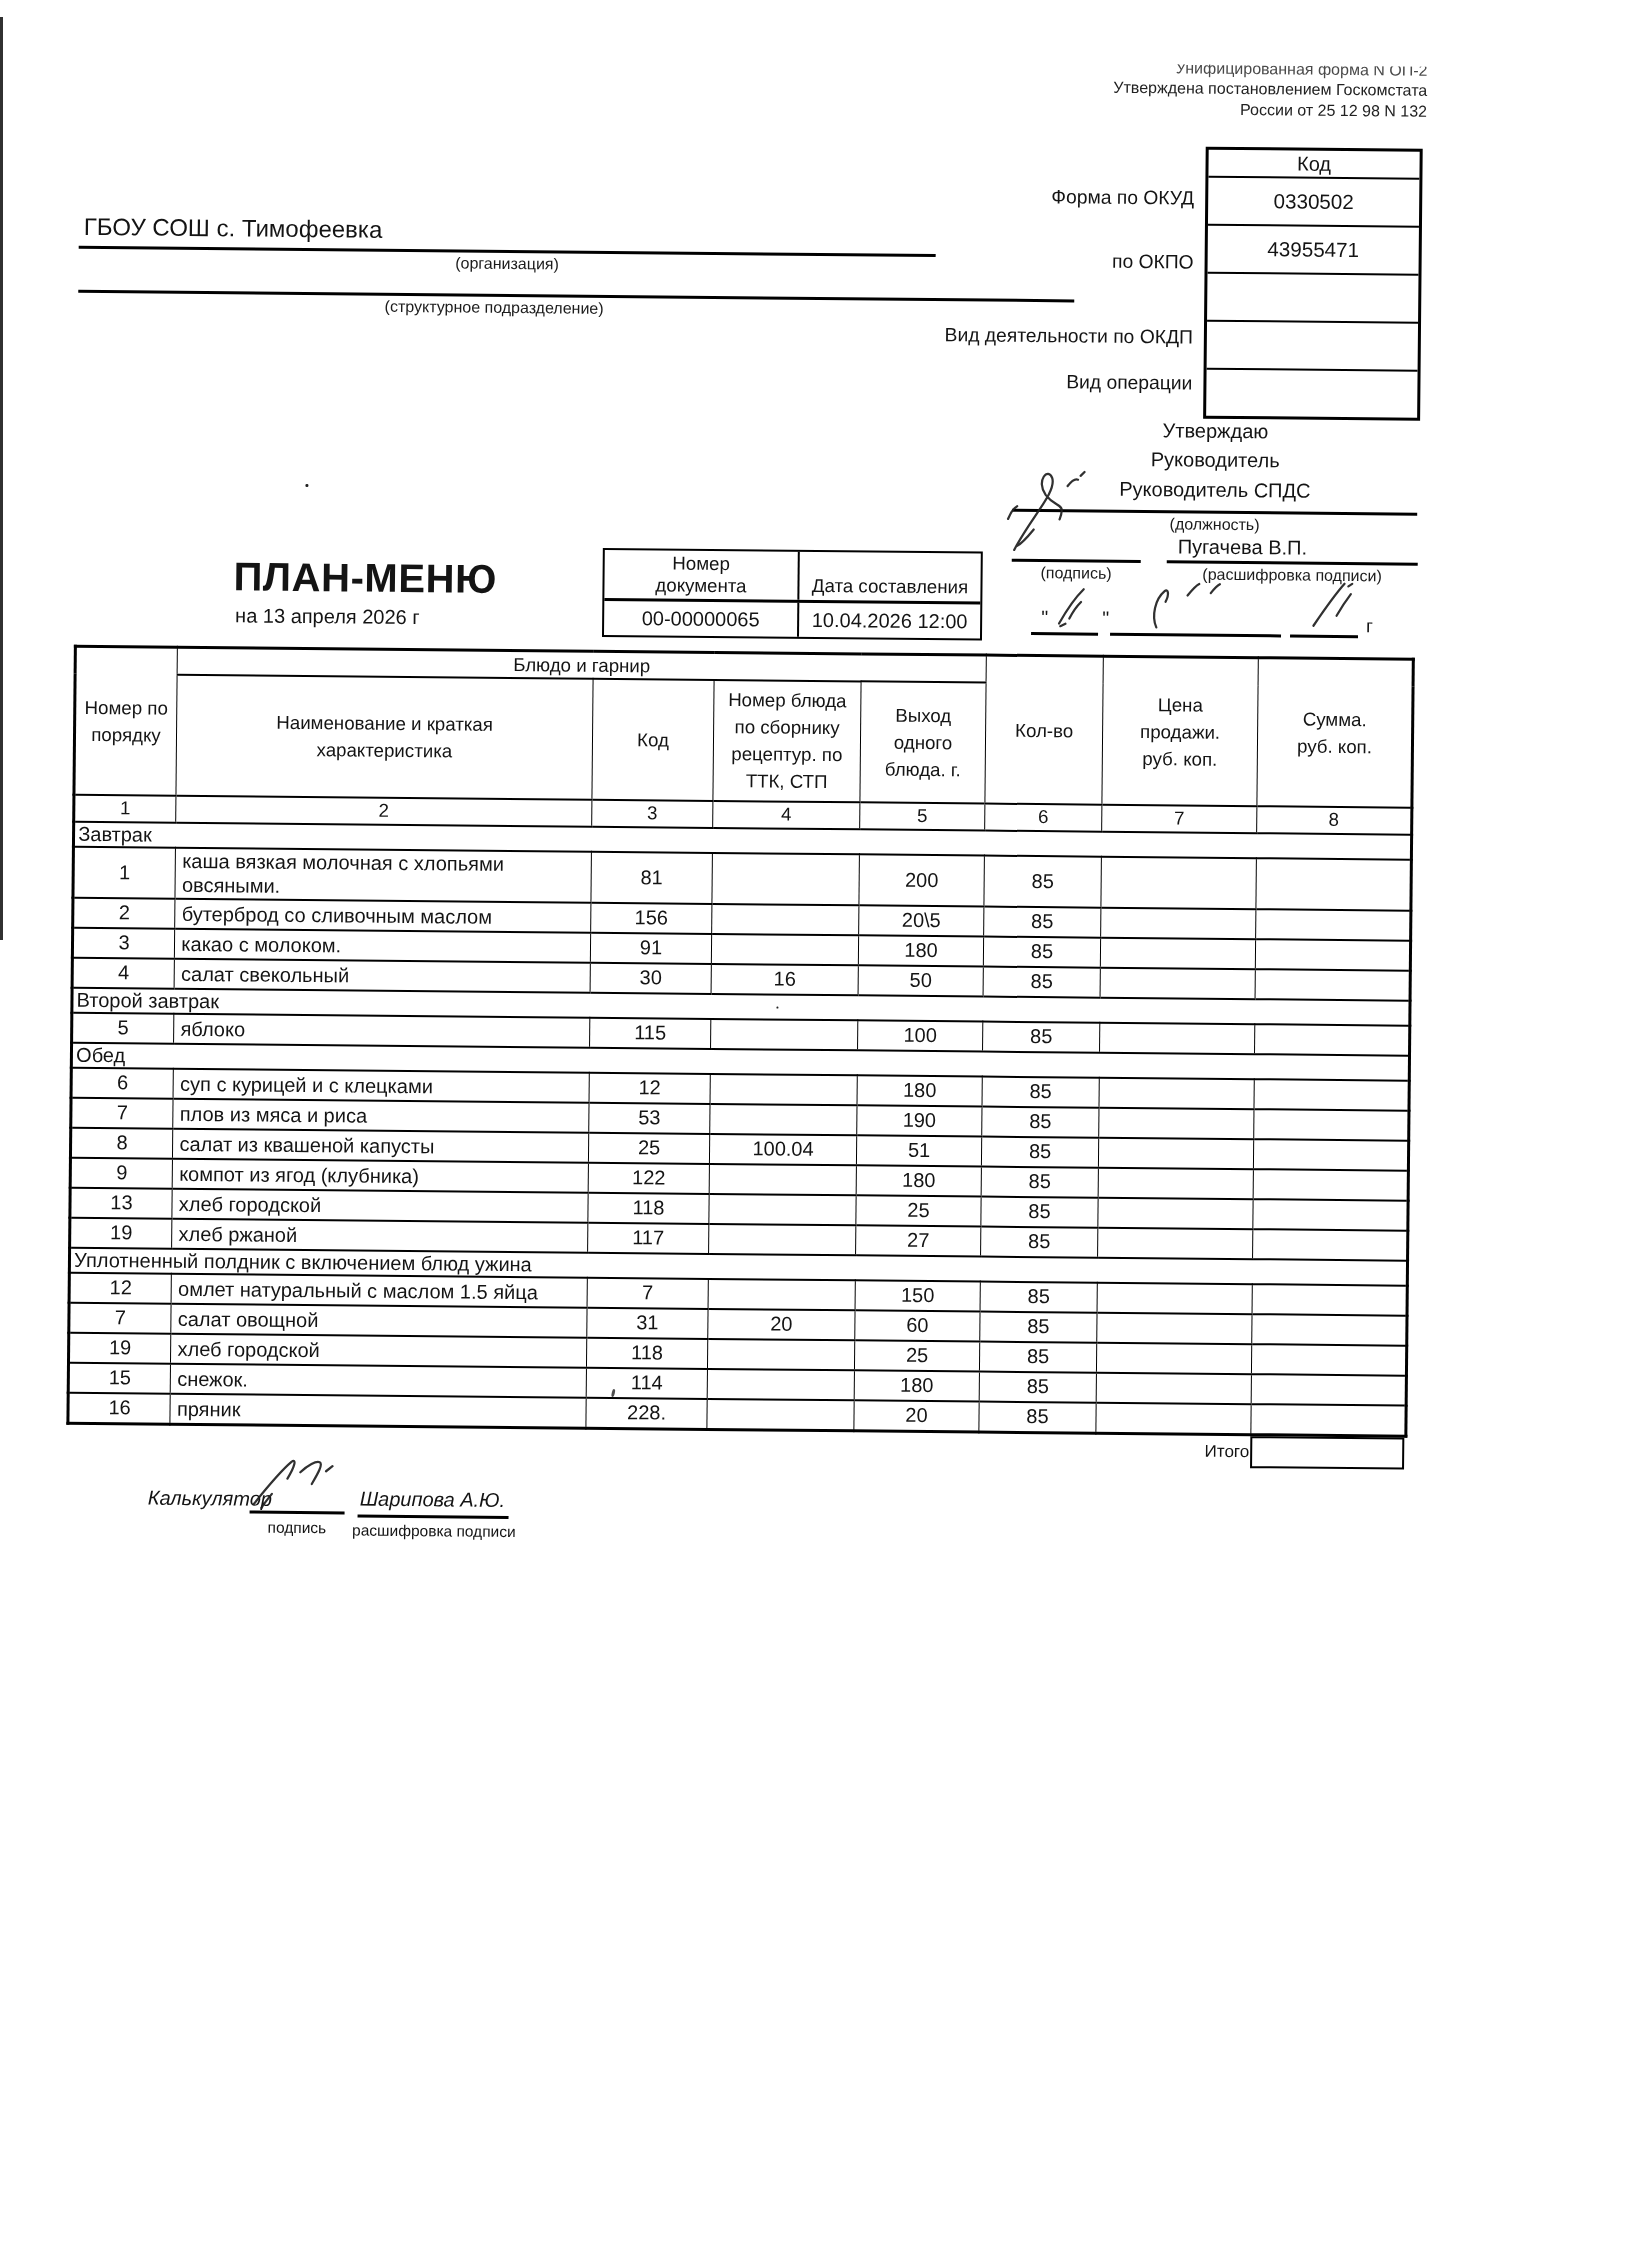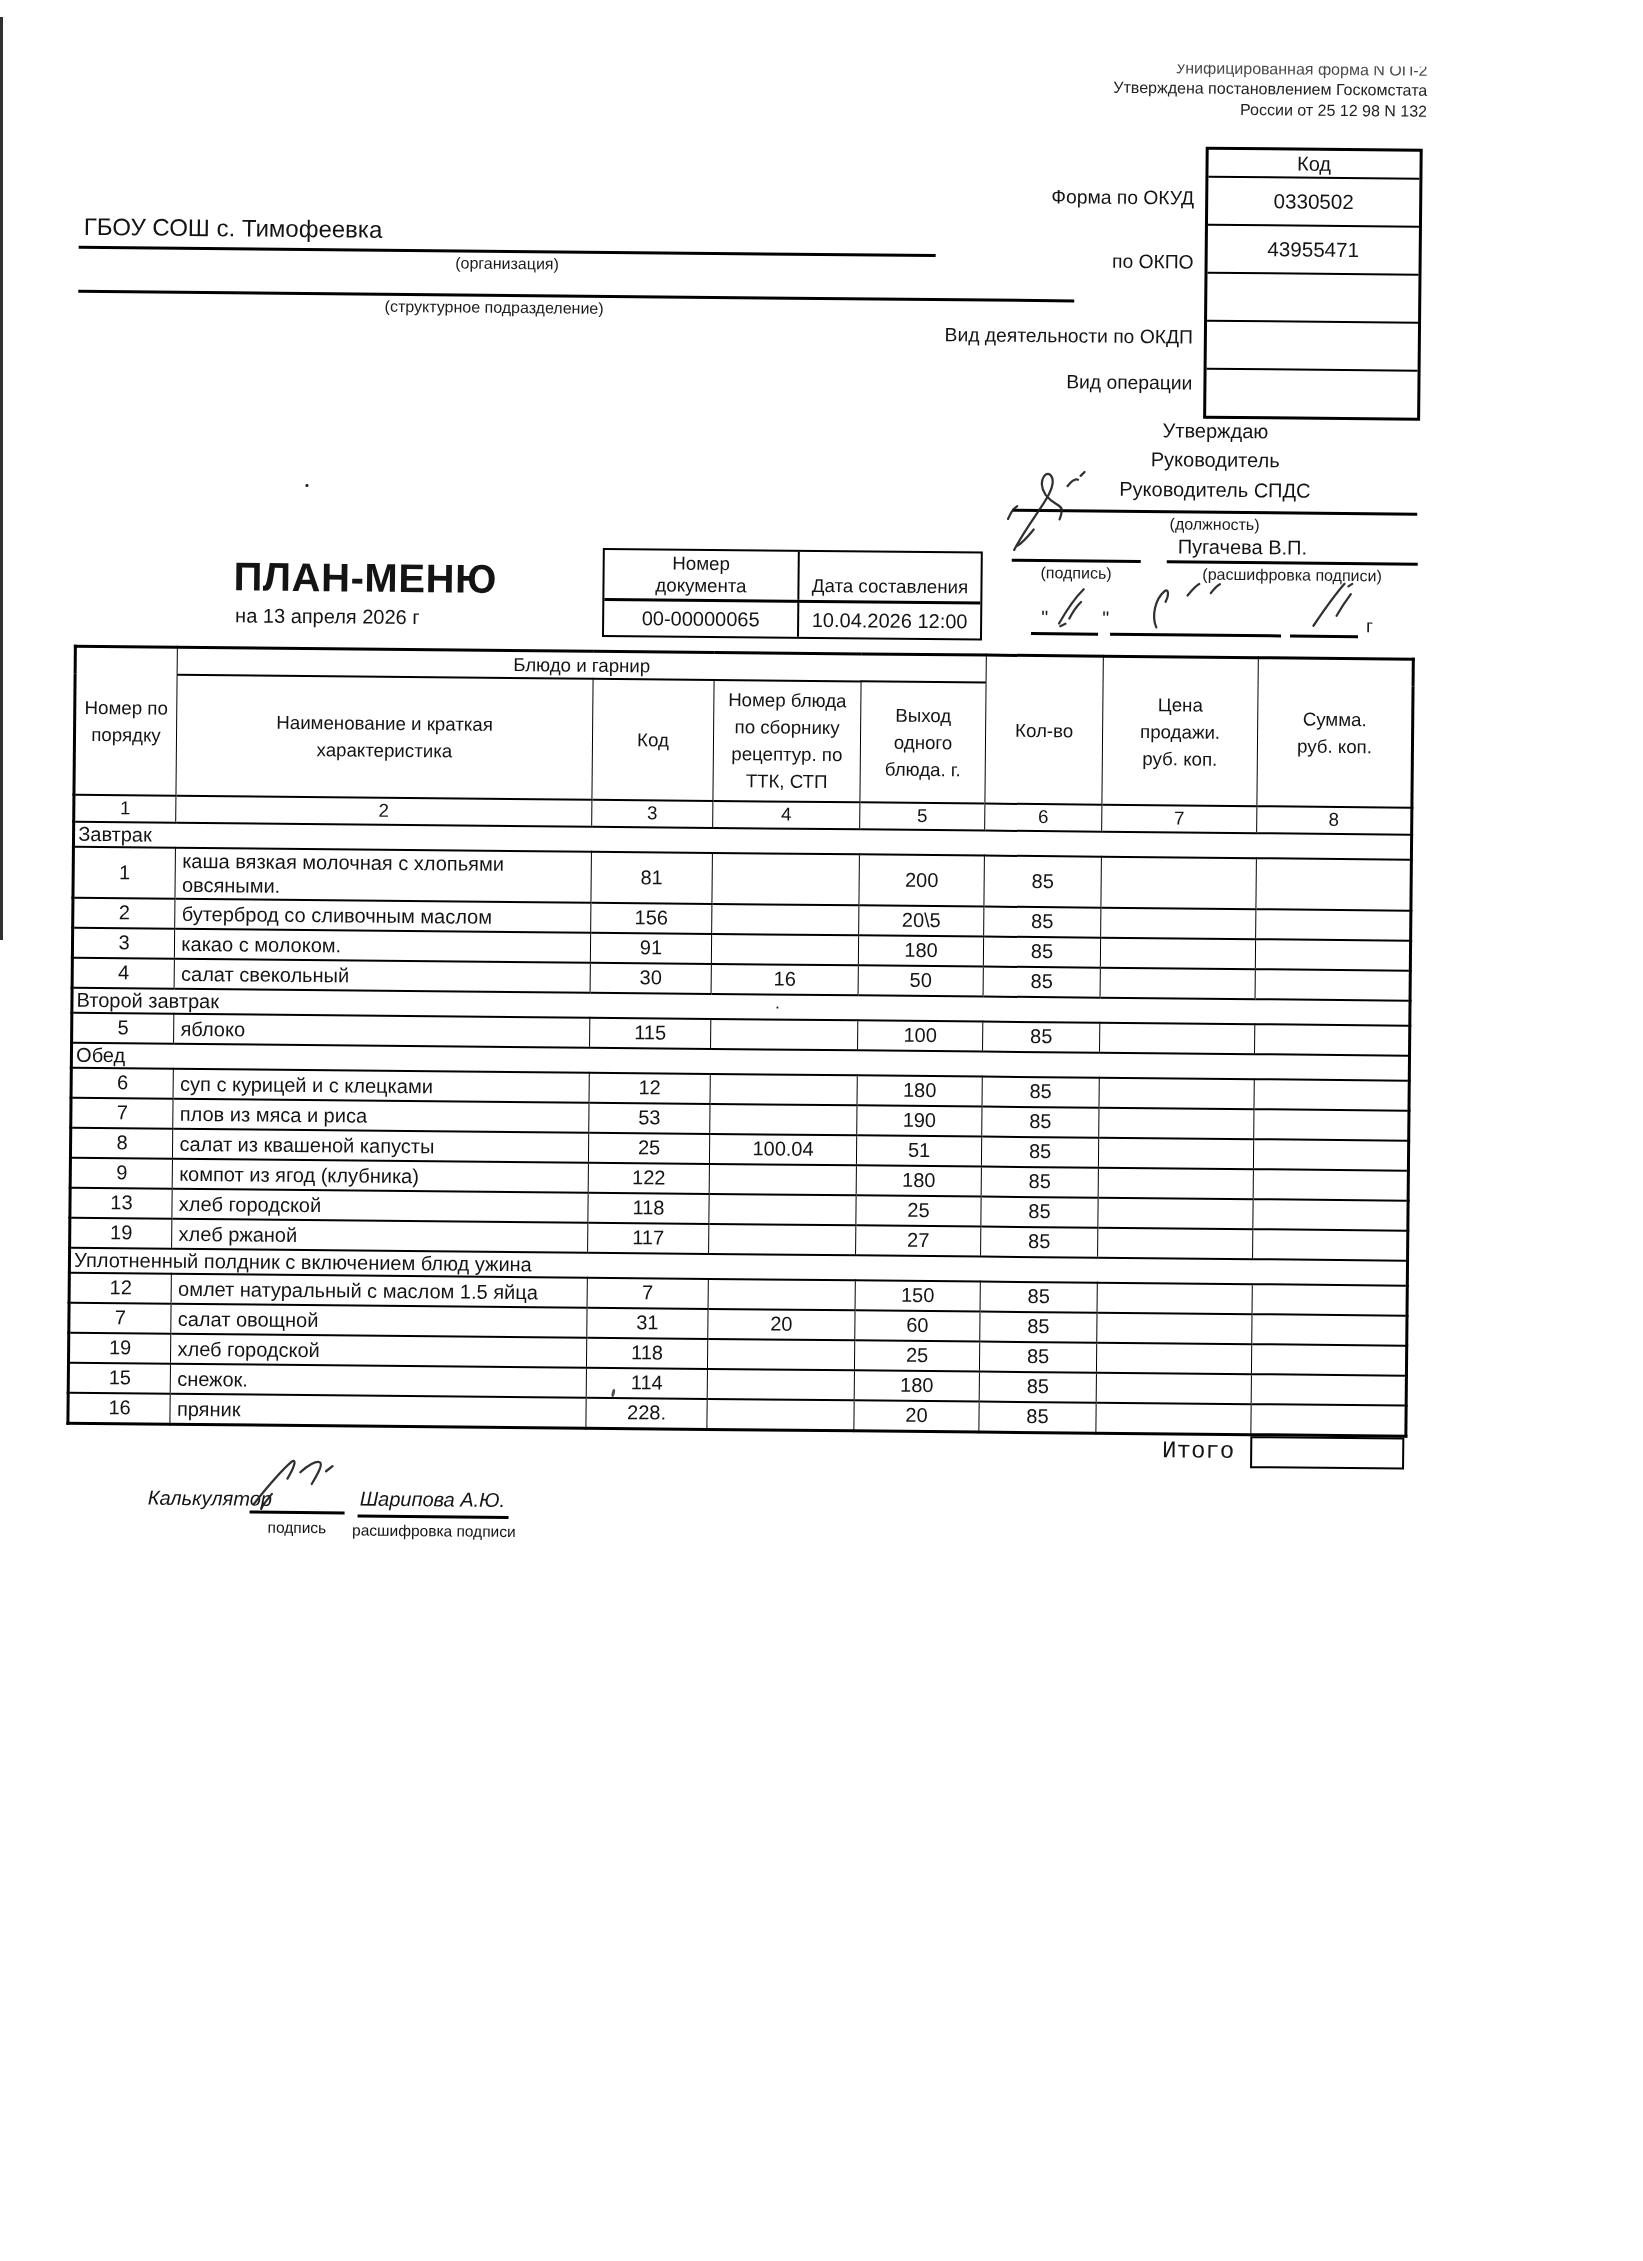--- a/index.html
+++ b/index.html
@@ -59,21 +59,21 @@
              white-space:pre-line; line-height:27px; padding:1.3px 2.6px; }
   .menu .g-row th.group { height:22px; line-height:19.3px; }
   .menu .h-sub th { height:117px; }
   .menu .h-digits th { height:22px; line-height:22px; font-size:18.7px; }
   .menu td { font-size:20px; text-align:center; vertical-align:middle; padding:0 2.6px; }
   .menu tr.item-row td { height:28px; }
   .menu tr.item-row td.c1 { text-align:left; padding-left:6.4px; white-space:pre-line; line-height:24.5px; }
   .menu tr.section-row td { height:20.6px; text-align:left; padding-left:3.2px; }
 
   .itogo-row { display:flex; justify-content:flex-end; align-items:center; margin-top:0; }
-  .itogo-label { font-size:24px; margin-right:16px;font-family:Liberation Mono, monospace; }
+  .itogo-label { font-size:17px; margin-right:1px; }
   .itogo-box { width:150px; height:28px; border:2.6px solid #000; }
 
   
   .foot-role { position:absolute; left:155px; top:1493px; font-size:20px; font-style:italic; }
   .foot-name { position:absolute; left:367px; top:1492px; font-size:20px; font-style:italic; }
   .sig { stroke:#1f1f1f; stroke-width:3.5; fill:none; stroke-linecap:round; opacity:.92; }
   .quote { position:absolute; font-size:19.3px; }
 </style>
 </head>
 <body>

